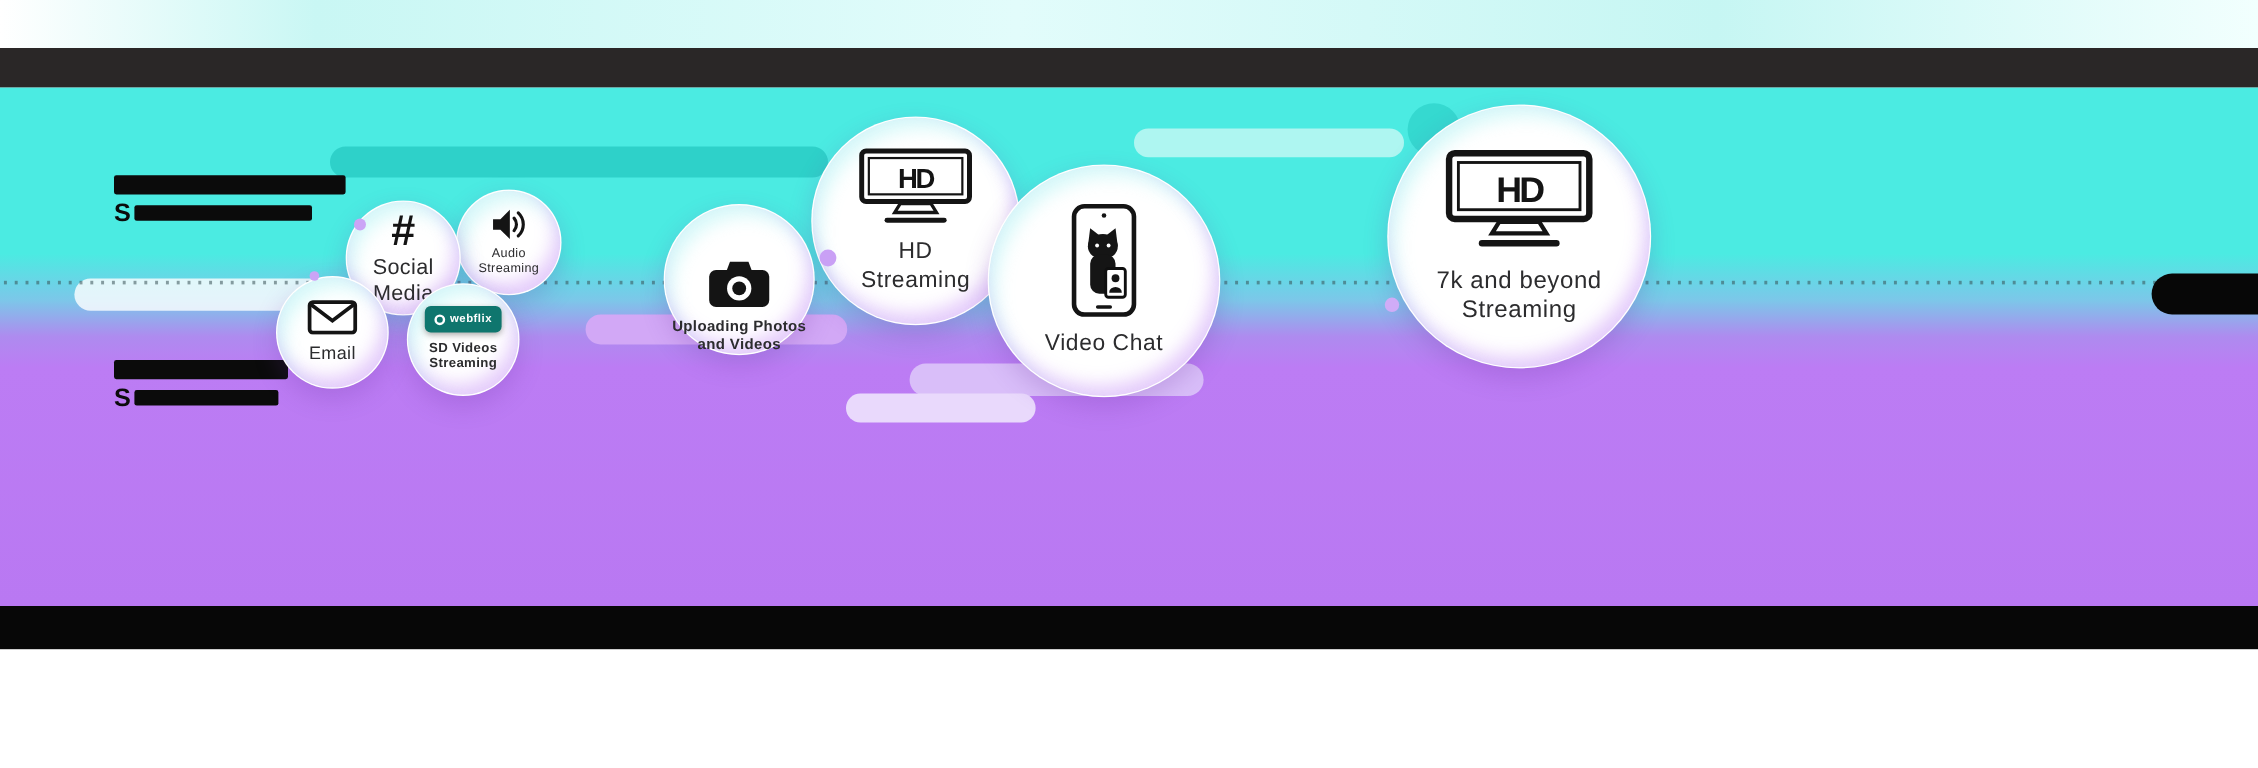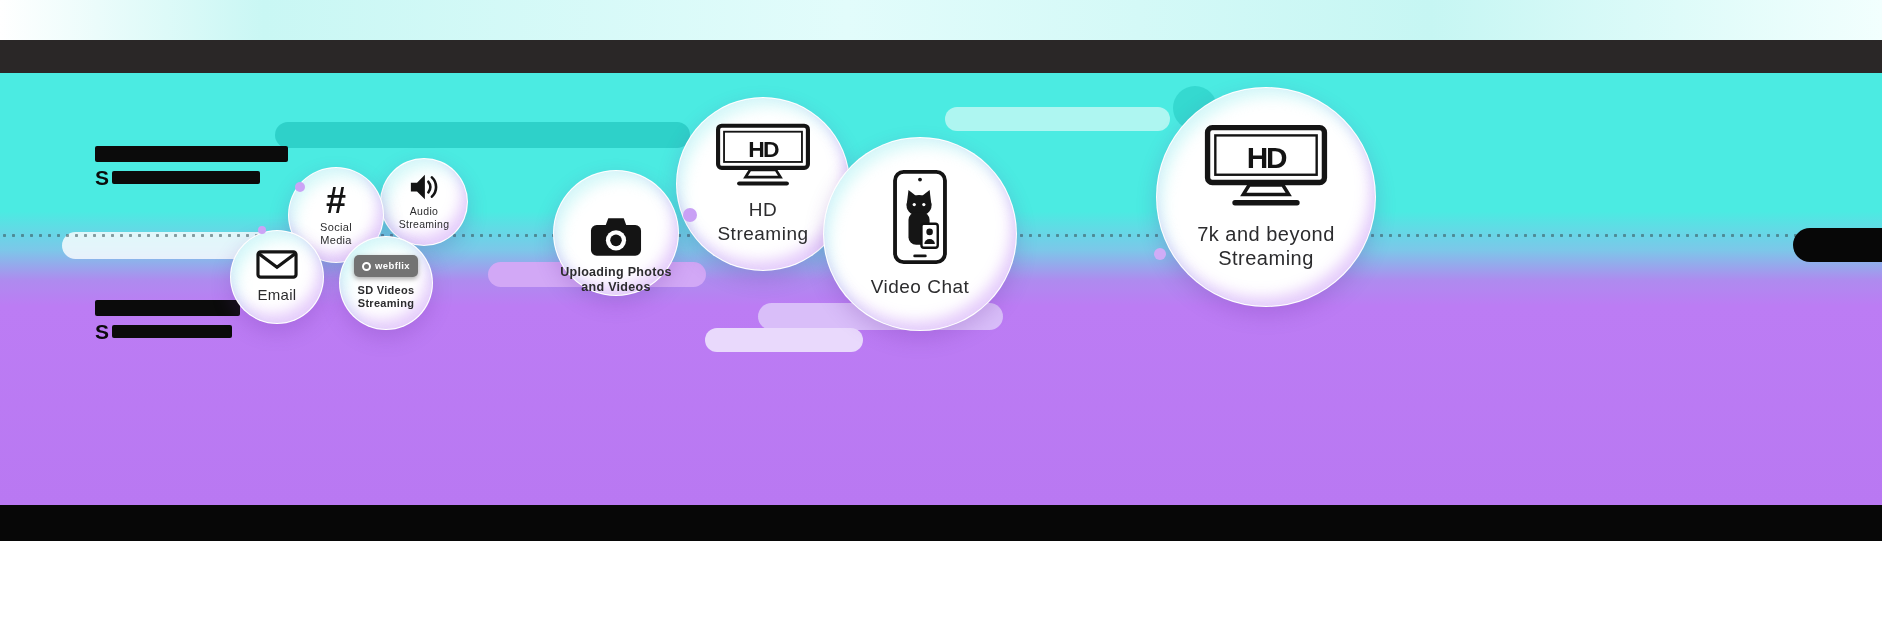--- a/index.html
+++ b/index.html
@@ -30,21 +30,21 @@
   .bubble { position:absolute; border-radius:50%; background:#fff;
     display:flex; flex-direction:column; align-items:center; justify-content:center;
     text-align:center; gap:6px; color:#2c2c2e;
     box-shadow: inset -5px -9px 14px rgba(188,124,244,.38),
                 inset 6px 9px 14px rgba(150,240,238,.38),
                 0 8px 20px rgba(104,48,160,.22);
     border:1px solid rgba(255,255,255,.65); }
   .bubble-label { font-weight:400; line-height:1.22; letter-spacing:.3px; }
   .hash { font-size:36px; font-weight:800; line-height:1; color:#141414; }
 
-  .webflix-badge { background:#737373; color:#fff; border-radius:5px; padding:6px 8px;
+  .webflix-badge { background:#0f766e; color:#fff; border-radius:5px; padding:6px 8px;
     display:flex; align-items:center; gap:4px; box-shadow:0 2px 5px rgba(0,0,0,.35); }
   .webflix-dot { width:9px; height:9px; border:2px solid #fff; border-radius:50%; flex:none; }
   .webflix-text { font-size:9.5px; font-weight:700; letter-spacing:.4px; line-height:1; }
 
   .deco-dot { position:absolute; border-radius:50%; z-index:8; }
   svg text { font-family:"Liberation Sans", sans-serif; }
 </style>
 </head>
 <body>
 
@@ -87,21 +87,21 @@
     <svg width="32" height="28" viewBox="0 0 36 32">
       <path d="M3 11 h7 l9 -9 v28 l-9 -9 H3 z" fill="#141414"></path>
       <path d="M23 10 a9 9 0 0 1 0 12" fill="none" stroke="#141414" stroke-width="3" stroke-linecap="round"></path>
       <path d="M27 5 a15 15 0 0 1 0 22" fill="none" stroke="#141414" stroke-width="3" stroke-linecap="round"></path>
     </svg>
     <div class="bubble-label" style="font-size:10.5px; width:62px;">Audio Streaming</div>
   </div>
 
   <div class="bubble" style="left:288px; top:167px; width:96px; height:96px; z-index:6; gap:2px;">
     <div class="hash">#</div>
-    <div class="bubble-label" style="font-size:11px; width:52px;">Social Media</div>
+    <div class="bubble-label" style="font-size:18px; width:52px;">Social Media</div>
   </div>
 
   <div class="bubble" style="left:339px; top:236px; width:94px; height:94px; z-index:7; gap:7px;">
     <div class="webflix-badge">
       <span class="webflix-dot"></span>
       <span class="webflix-text">webflix</span>
     </div>
     <div class="bubble-label" style="font-size:11px; width:66px; font-weight:800;">SD Videos Streaming</div>
   </div>
 

